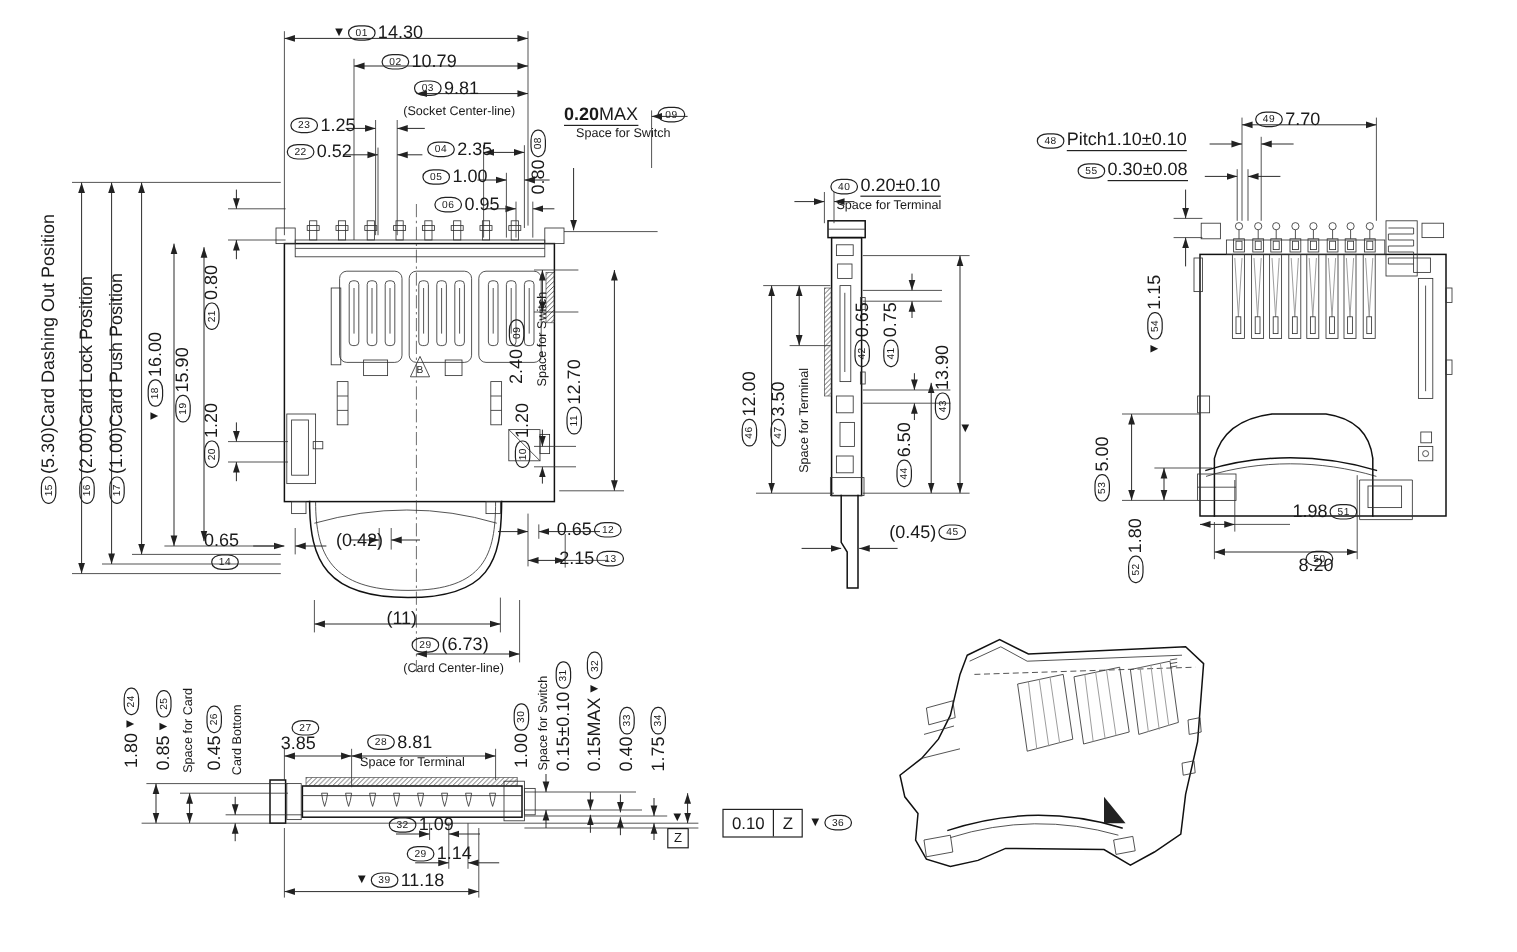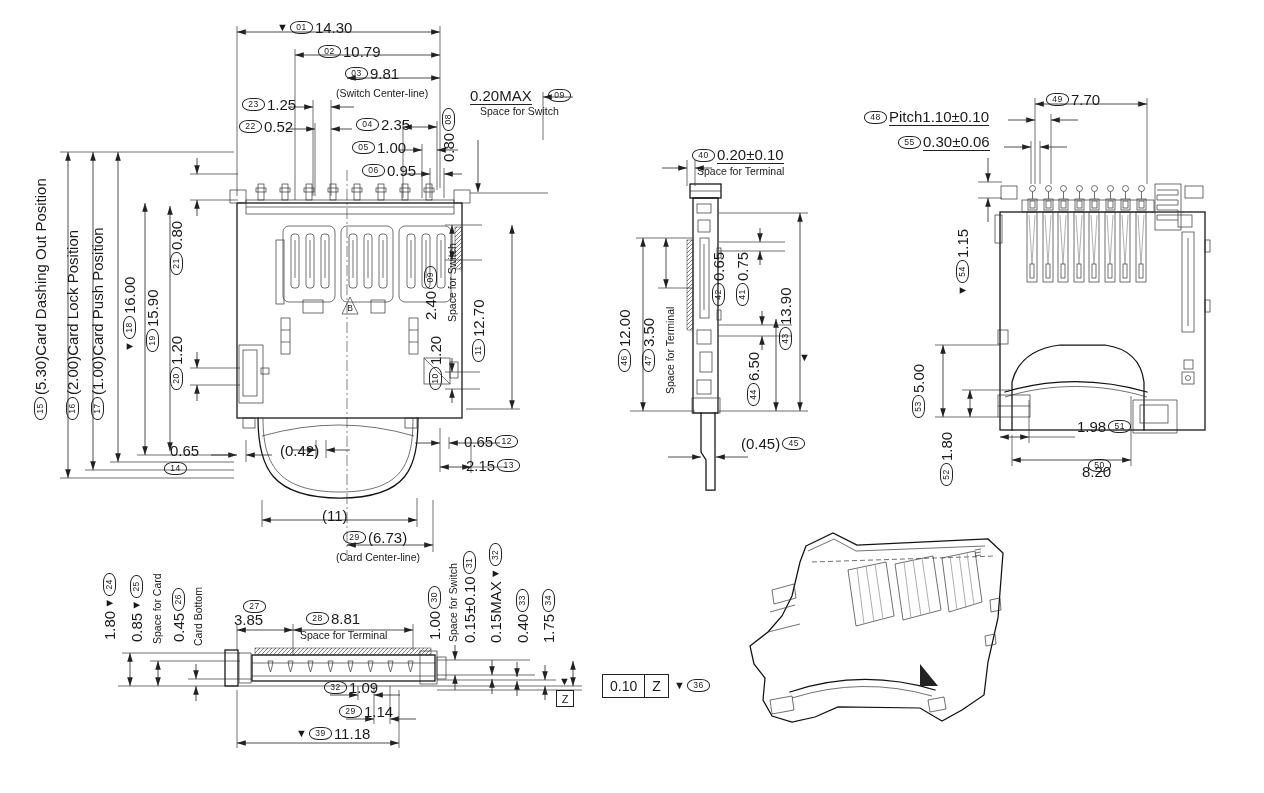--- a/index.html
+++ b/index.html
@@ -10,21 +10,21 @@
   .t{stroke:#333;stroke-width:0.7;fill:none}
   .g{stroke:#999;stroke-width:0.8;fill:none}
   .d{stroke:#222;stroke-width:0.8;fill:none}
   .cl{stroke:#333;stroke-width:0.6;fill:none;stroke-dasharray:11 3 2 3}
   .lbl{position:absolute;display:flex;align-items:center;gap:2px;font-size:15px;line-height:1;white-space:nowrap}
   .v{transform:rotate(-90deg);transform-origin:left bottom;height:16px}
   .co{display:inline-flex;justify-content:center;align-items:center;min-width:17px;height:11px;
       padding:0 2px;border:1.1px solid #222;border-radius:9px/6px;font-size:8.5px;letter-spacing:.4px}
   .flag{font-size:11px;line-height:1}
   .sm{font-size:10.5px}
-  .b{font-weight:400}
+  .b{font-weight:700}
   .ul{border-bottom:1.1px solid #222;padding-bottom:1px;display:inline-flex;align-items:center}
   .fcf{position:absolute;display:flex;border:1.3px solid #222;height:22px;align-items:stretch;
        font-size:14px;background:#fff}
   .fcf .cell{display:flex;align-items:center;justify-content:center;padding:0 7px}
   .fcf .cell + .cell{border-left:1.3px solid #222}
   .dflag{position:absolute;width:16px;height:15px;border:1.2px solid #222;display:flex;
          align-items:center;justify-content:center;font-size:11px;background:#fff}
 </style>
 </head>
 <body>
@@ -389,21 +389,21 @@
       <span>14.30</span>
     </div>
 <div class="lbl" style="left:318px;top:44px">
       <span class="co">02</span>
       <span>10.79</span>
     </div>
 <div class="lbl" style="left:345px;top:66px">
       <span class="co">03</span>
       <span>9.81</span>
     </div>
-<div class="lbl sm" style="left:336px;top:88px">(Switch Center-line)</div>
+<div class="lbl sm" style="left:336px;top:88px">(Socket Center-line)</div>
 <div class="lbl" style="left:470px;top:88px">
       <span class="ul">
         <span class="b">0.20</span>
         <span>MAX</span>
       </span>
     </div>
 <div class="lbl" style="left:548px;top:89px">
       <span class="co">09</span>
     </div>
 <div class="lbl sm" style="left:480px;top:106px">Space for Switch</div>
@@ -477,21 +477,21 @@
       <span>0.65</span>
       <span class="co">12</span>
     </div>
 <div class="lbl" style="left:466px;top:458px">
       <span>2.15</span>
       <span class="co">13</span>
     </div>
 <div class="lbl" style="left:170px;top:443px">
       <span>0.65</span>
     </div>
-<div class="lbl" style="left:164px;top:462px">
+<div class="lbl" style="left:176px;top:462px">
       <span class="co">14</span>
     </div>
 <div class="lbl" style="left:280px;top:443px">
       <span>(0.42)</span>
     </div>
 <div class="lbl" style="left:322px;top:508px">
       <span>(11)</span>
     </div>
 <div class="lbl" style="left:343px;top:530px">
       <span class="co">29</span>
@@ -534,21 +534,21 @@
       <span>(0.45)</span>
       <span class="co">45</span>
     </div>
 
 <div class="lbl" style="left:864px;top:109px">
       <span class="co">48</span>
       <span class="ul">Pitch1.10±0.10</span>
     </div>
 <div class="lbl" style="left:898px;top:134px">
       <span class="co">55</span>
-      <span class="ul">0.30±0.06</span>
+      <span class="ul">0.30±0.08</span>
     </div>
 <div class="lbl" style="left:1046px;top:92px">
       <span class="co">49</span>
       <span>7.70</span>
     </div>
 <div class="lbl v" style="left:970px;top:280px">
       <span class="flag">▼</span>
       <span class="co">54</span>
       <span>1.15</span>
     </div>

